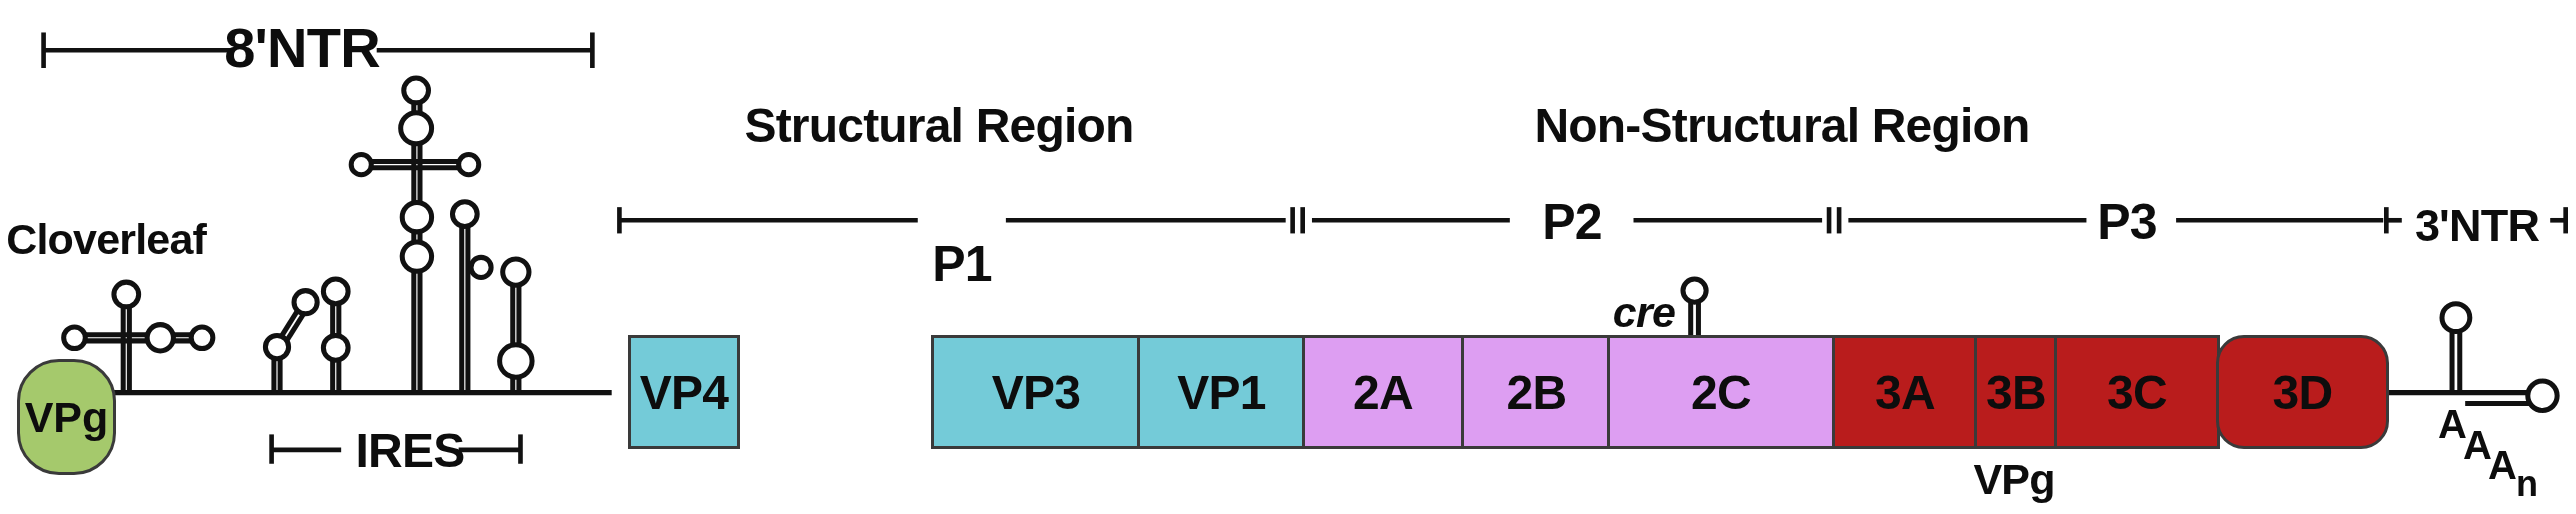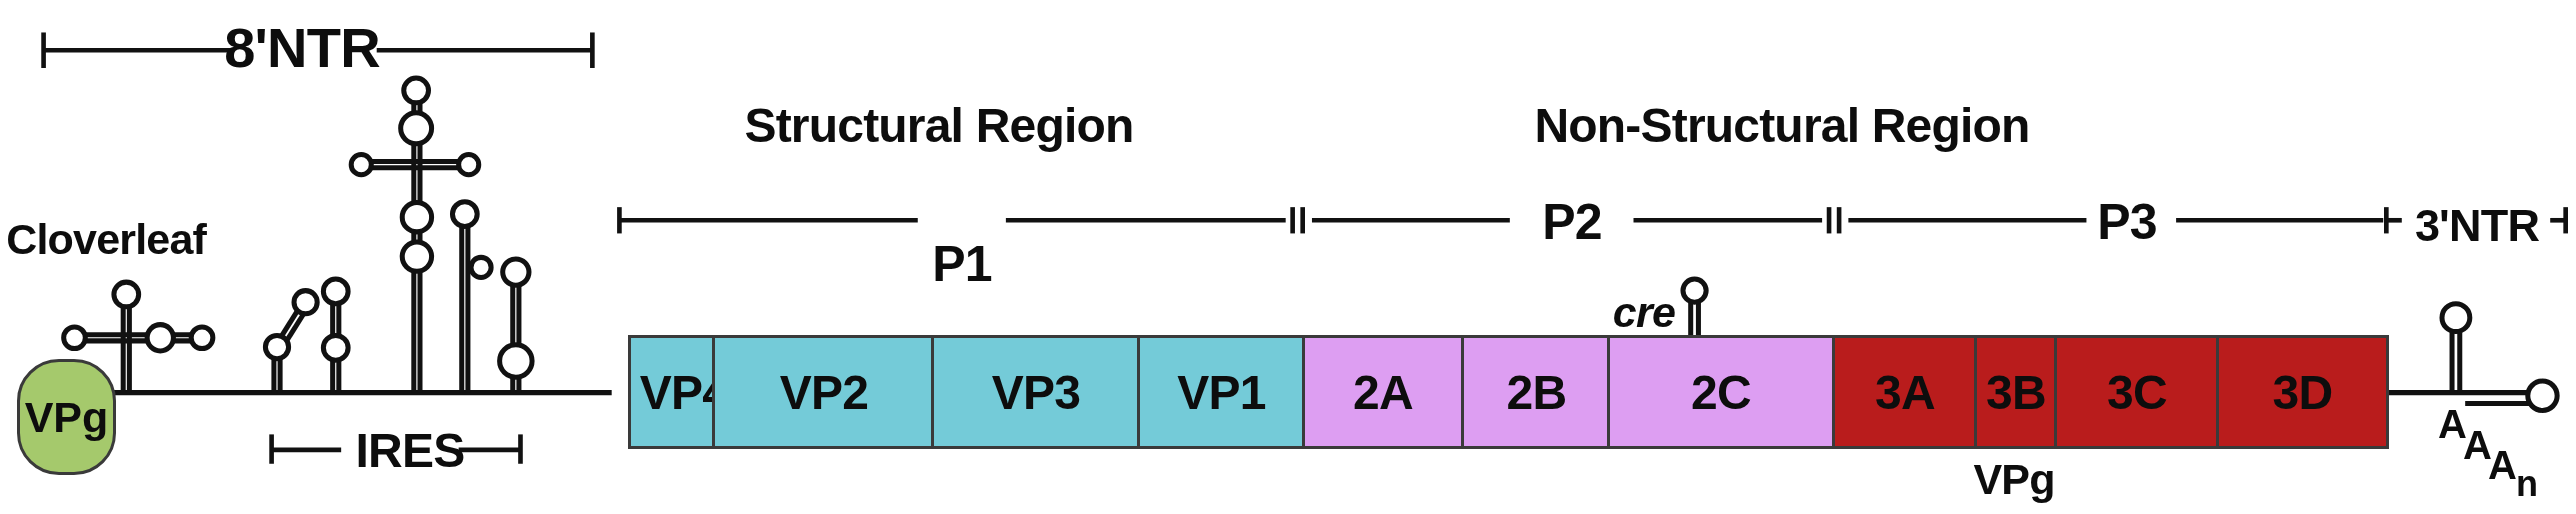--- a/index.html
+++ b/index.html
@@ -143,23 +143,20 @@
     </g>
   </svg>
 
   <div class="vpg-blob">
     <span>VPg</span>
   </div>
 
   <div class="seg fill-structural" style="left:628px;width:112px;">
       <span>VP4</span>
     </div>
-  <div class="seg fill-structural" style="left:712px;width:224px;">
-      <span>VP2</span>
-    </div>
   <div class="seg fill-structural" style="left:931px;width:210px;">
       <span>VP3</span>
     </div>
   <div class="seg fill-structural" style="left:1137px;width:169px;">
       <span>VP1</span>
     </div>
   <div class="seg fill-p2" style="left:1302px;width:162px;">
       <span>2A</span>
     </div>
   <div class="seg fill-p2" style="left:1461px;width:151px;">
@@ -170,21 +167,21 @@
     </div>
   <div class="seg fill-p3" style="left:1832px;width:146px;">
       <span>3A</span>
     </div>
   <div class="seg fill-p3" style="left:1974px;width:84px;">
       <span>3B</span>
     </div>
   <div class="seg fill-p3" style="left:2054px;width:166px;">
       <span>3C</span>
     </div>
-  <div class="seg fill-p3" style="left:2216px;width:173px;">
+  <div class="seg fill-p3" style="left:2216px;width:173px;border-radius:28px;">
       <span>3D</span>
     </div>
 
   <div class="lbl center" style="left:302px;top:20px;font-size:56px;">8'NTR</div>
 
   <div class="lbl center" style="left:939px;top:102px;font-size:48px;">Structural Region</div>
 
   <div class="lbl center" style="left:1782px;top:102px;font-size:48px;">Non-Structural Region</div>
 
   <div class="lbl center" style="left:962px;top:197px;font-size:50px;margin-top:42px;">P1</div>

